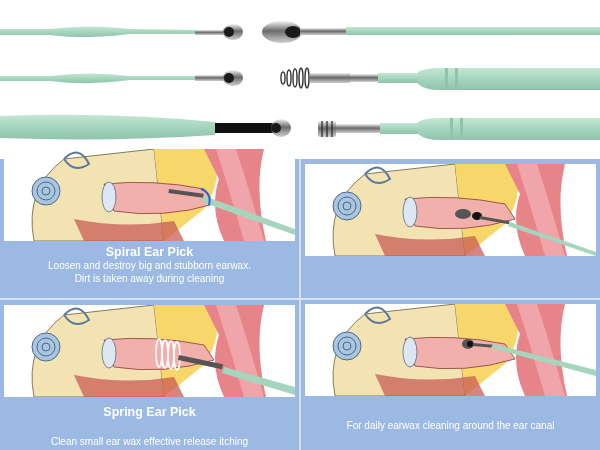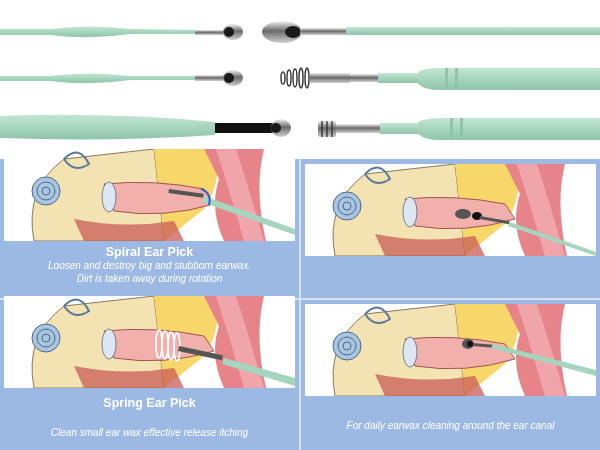--- a/index.html
+++ b/index.html
@@ -10,25 +10,25 @@
   .tools svg { position: absolute; left: 0; top: 0; }
 
   .panel-bg { position: absolute; left: 0; top: 159px; width: 600px; height: 291px; background: #9cb9e3; }
   .divider-v { position: absolute; left: 299px; top: 159px; width: 2px; height: 291px; background: #d6e3f5; }
   .divider-h { position: absolute; left: 0; top: 298px; width: 600px; height: 2px; background: #d6e3f5; }
 
   .cell { position: absolute; width: 299px; }
   .cell .illus { position: absolute; left: 4px; width: 291px; height: 92px; background: #ffffff; overflow: hidden; }
   .cell .caption { position: absolute; left: 0; width: 299px; text-align: center; color: #ffffff; }
   .cell .title { font-weight: bold; font-size: 12.5px; line-height: 15px; }
-  .cell .desc { font-size: 10px; line-height: 12.5px; font-style: italic; }
+  .cell .desc { font-size: 10px; line-height: 12.5px; }
 
   #c1 { left: 0; top: 144px; height: 132px; padding-left: 32px; }
   #c2 { left: 301px; top: 159px; height: 139px; }
-  #c3 { left: 0; top: 292px; height: 150px; }
+  #c3 { left: 0; top: 301px; height: 150px; }
   #c4 { left: 301px; top: 300px; height: 150px; }
   #c1 .illus, #c2 .illus { top: 5px; }
   #c3 .illus, #c4 .illus { top: 4px; }
   #c1 .caption, #c2 .caption { top: 101px; }
   #c3 .caption, #c4 .caption { top: 104px; }
   #c3 .desc, #c4 .desc { margin-top: 16px; }
 </style>
 </head>
 <body>
 
@@ -135,21 +135,21 @@
     <svg width="291" height="92">
       <use href="#ear"></use>
       <rect x="165" y="40" width="35" height="4" fill="#555" transform="rotate(8 165 40)"></rect>
       <path d="M200 47 L291 80 L291 86 L198 53 Z" fill="#a6d5bd"></path>
       <path d="M197 40 Q208 44 205 56" fill="none" stroke="#2f5fd0" stroke-width="2"></path>
     </svg>
   </div>
   <div class="caption">
     <div class="title">Spiral Ear Pick</div>
     <div class="desc">Loosen and destroy big and stubborn earwax.</div>
-    <div class="desc">Dirt is taken away during rotation</div>
+    <div class="desc">Dirt is taken away during cleaning</div>
   </div>
 </div>
 
 <div class="cell" id="c2">
   <div class="illus">
     <svg width="291" height="92">
       <use href="#ear"></use>
       <ellipse cx="158" cy="50" rx="8" ry="5" fill="#555"></ellipse>
       <ellipse cx="172" cy="52" rx="5" ry="4" fill="#111"></ellipse>
       <rect x="175" y="52" width="30" height="3" fill="#555" transform="rotate(10 175 52)"></rect>

